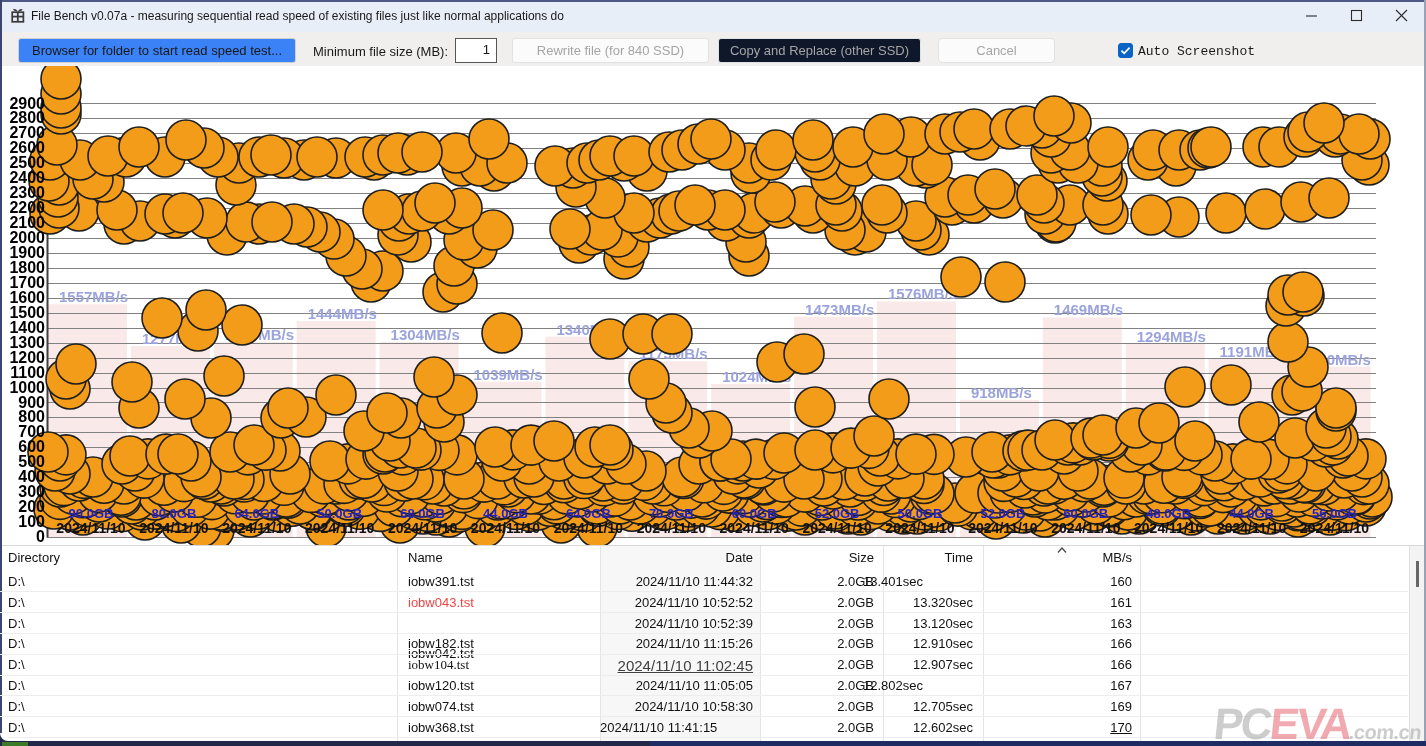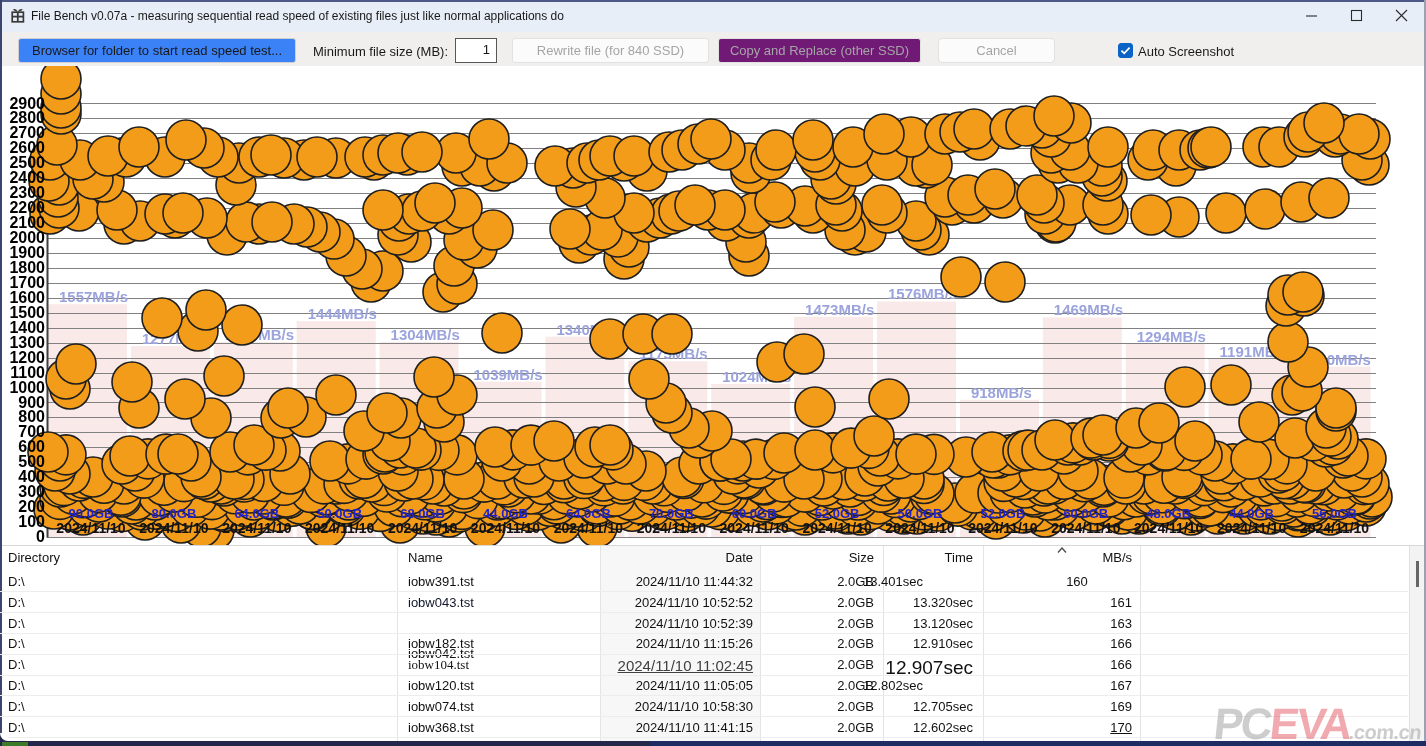--- a/index.html
+++ b/index.html
@@ -25,27 +25,27 @@
   <rect x="55.5" y="5.5" width="10" height="10" fill="none" stroke="#2b2b2b" stroke-width="1.1"></rect>
   <line x1="100" y1="5" x2="111" y2="16" stroke="#2b2b2b" stroke-width="1.1"></line>
   <line x1="111" y1="5" x2="100" y2="16" stroke="#2b2b2b" stroke-width="1.1"></line>
 </svg>
 
 <div class="abs" style="left:2px;top:32px;width:1422px;height:34px;background:#f0efee;"></div>
 <div class="abs" style="left:18px;top:38px;width:278px;height:25px;background:#3b82f6;border:1px solid #d0d0d0;border-radius:3px;font-size:13px;color:#191919;text-align:center;line-height:23px;">Browser for folder to start read speed test...</div>
 <div class="abs" style="left:313px;top:44px;font-size:13px;color:#191919;">Minimum file size (MB):</div>
 <div class="abs" style="left:455px;top:38px;width:42px;height:25px;background:#fff;border:1.5px solid #565656;font-size:13px;color:#191919;text-align:right;line-height:22px;padding-right:6px;">1</div>
 <div class="abs" style="left:512px;top:38px;width:197px;height:25px;background:#fbfbfb;border:1px solid #e2e2e2;border-radius:3px;font-size:13px;color:#a5a5a5;text-align:center;line-height:23px;">Rewrite file (for 840 SSD)</div>
-<div class="abs" style="left:718px;top:38px;width:203px;height:25px;background:#701a75;border:1px solid #e2e2e2;border-radius:3px;font-size:13px;color:#a5a5a5;text-align:center;line-height:23px;">Copy and Replace (other SSD)</div>
+<div class="abs" style="left:718px;top:38px;width:203px;height:25px;background:#0f172a;border:1px solid #e2e2e2;border-radius:3px;font-size:13px;color:#a5a5a5;text-align:center;line-height:23px;">Copy and Replace (other SSD)</div>
 <div class="abs" style="left:938px;top:38px;width:117px;height:25px;background:#fbfbfb;border:1px solid #e2e2e2;border-radius:4px;font-size:13px;color:#a5a5a5;text-align:center;line-height:23px;">Cancel</div>
 <svg class="abs" style="left:1118px;top:43px;" width="15" height="15" viewBox="0 0 15 15">
   <rect x="0.5" y="0.5" width="14" height="14" rx="2.5" fill="#0b63c5" stroke="#0b63c5"></rect>
   <path d="M 3.4 7.6 L 6.2 10.4 L 11.6 4.6" fill="none" stroke="#fff" stroke-width="1.7"></path>
 </svg>
-<div class="abs" style="left:1138px;top:44px;font-size:13px;color:#191919;">Auto Screenshot</div>
+<div class="abs" style="left:1138px;top:44px;font-size:13px;color:#191919;font-family:Liberation Mono, monospace;">Auto Screenshot</div>
 
 <div class="abs" style="left:0;top:66px;">
 <svg width="1426" height="480" viewBox="0 66 1426 480">
 <rect x="48.0" y="304.2" width="79.0" height="232.8" fill="#f9e9e9"></rect>
 <rect x="130.9" y="346.1" width="79.0" height="190.9" fill="#f9e9e9"></rect>
 <rect x="213.8" y="342.1" width="79.0" height="194.9" fill="#f9e9e9"></rect>
 <rect x="296.7" y="321.1" width="79.0" height="215.9" fill="#f9e9e9"></rect>
 <rect x="379.6" y="342.1" width="79.0" height="194.9" fill="#f9e9e9"></rect>
 <rect x="462.5" y="381.7" width="79.0" height="155.3" fill="#f9e9e9"></rect>
 <rect x="545.4" y="336.7" width="79.0" height="200.3" fill="#f9e9e9"></rect>
@@ -941,24 +941,24 @@
 <div style="position:absolute;left:863px;top:550px;width:110px;text-align:right;font-size:13px;color:#111;">Time</div>
 <div style="position:absolute;left:1022px;top:550px;width:110px;text-align:right;font-size:13px;color:#111;">MB/s</div>
 <svg style="position:absolute;left:1056px;top:546px;" width="12" height="8" viewBox="0 0 12 8">
     <path d="M2 6.5 L6 2 L10 6.5" fill="none" stroke="#4a4a4a" stroke-width="1.3"></path>
   </svg>
 <div style="position:absolute;left:8px;top:574.0px;font-size:13px;color:#111;">D:\</div>
 <div style="position:absolute;left:408px;top:574.0px;font-size:13px;color:#111;">iobw391.tst</div>
 <div style="position:absolute;left:600px;top:574.0px;width:153px;text-align:right;font-size:13px;color:#111;">2024/11/10 11:44:32</div>
 <div style="position:absolute;left:760px;top:574.0px;width:114px;text-align:right;font-size:13px;color:#111;">2.0GB</div>
 <div style="position:absolute;left:863px;top:574.0px;width:110px;text-align:left;font-size:13px;color:#111;">13.401sec</div>
-<div style="position:absolute;left:1022px;top:574.0px;width:110px;text-align:center;font-size:13px;color:#111;">160</div>
+<div style="position:absolute;left:1022px;top:574.0px;width:110px;text-align:right;font-size:13px;color:#111;">160</div>
 <div style="position:absolute;left:0px;top:591.3px;width:1408px;height:1px;background:#ededed;"></div>
 <div style="position:absolute;left:8px;top:594.8px;font-size:13px;color:#111;">D:\</div>
-<div style="position:absolute;left:408px;top:594.8px;font-size:13px;color:#0f172a;">iobw043.tst</div>
+<div style="position:absolute;left:408px;top:594.8px;font-size:13px;color:#ef4444;">iobw043.tst</div>
 <div style="position:absolute;left:600px;top:594.8px;width:153px;text-align:right;font-size:13px;color:#111;">2024/11/10 10:52:52</div>
 <div style="position:absolute;left:760px;top:594.8px;width:114px;text-align:right;font-size:13px;color:#111;">2.0GB</div>
 <div style="position:absolute;left:863px;top:594.8px;width:110px;text-align:right;font-size:13px;color:#111;">13.320sec</div>
 <div style="position:absolute;left:1022px;top:594.8px;width:110px;text-align:right;font-size:13px;color:#111;">161</div>
 <div style="position:absolute;left:0px;top:612.1px;width:1408px;height:1px;background:#ededed;"></div>
 <div style="position:absolute;left:8px;top:615.6px;font-size:13px;color:#111;">D:\</div>
 <div style="position:absolute;left:408px;top:615.6px;font-size:13px;color:#111;margin-top:30px;">iobw042.tst</div>
 <div style="position:absolute;left:600px;top:615.6px;width:153px;text-align:right;font-size:13px;color:#111;">2024/11/10 10:52:39</div>
 <div style="position:absolute;left:760px;top:615.6px;width:114px;text-align:right;font-size:13px;color:#111;">2.0GB</div>
 <div style="position:absolute;left:863px;top:615.6px;width:110px;text-align:right;font-size:13px;color:#111;">13.120sec</div>
@@ -968,40 +968,40 @@
 <div style="position:absolute;left:408px;top:636.4px;font-size:13px;color:#111;">iobw182.tst</div>
 <div style="position:absolute;left:600px;top:636.4px;width:153px;text-align:right;font-size:13px;color:#111;">2024/11/10 11:15:26</div>
 <div style="position:absolute;left:760px;top:636.4px;width:114px;text-align:right;font-size:13px;color:#111;">2.0GB</div>
 <div style="position:absolute;left:863px;top:636.4px;width:110px;text-align:right;font-size:13px;color:#111;">12.910sec</div>
 <div style="position:absolute;left:1022px;top:636.4px;width:110px;text-align:right;font-size:13px;color:#111;">166</div>
 <div style="position:absolute;left:0px;top:653.7px;width:1408px;height:1px;background:#ededed;"></div>
 <div style="position:absolute;left:8px;top:657.2px;font-size:13px;color:#111;">D:\</div>
 <div style="position:absolute;left:408px;top:657.2px;font-size:13px;color:#111;font-family:Liberation Serif, serif;">iobw104.tst</div>
 <div style="position:absolute;left:600px;top:657.2px;width:153px;text-align:right;font-size:15px;color:#404040;text-decoration:underline;">2024/11/10 11:02:45</div>
 <div style="position:absolute;left:760px;top:657.2px;width:114px;text-align:right;font-size:13px;color:#111;">2.0GB</div>
-<div style="position:absolute;left:863px;top:657.2px;width:110px;text-align:right;font-size:19px;color:#111;">12.907sec</div>
+<div style="position:absolute;left:863px;top:657.2px;width:110px;text-align:right;font-size:13px;color:#111;">12.907sec</div>
 <div style="position:absolute;left:1022px;top:657.2px;width:110px;text-align:right;font-size:13px;color:#111;">166</div>
 <div style="position:absolute;left:0px;top:674.5px;width:1408px;height:1px;background:#ededed;"></div>
 <div style="position:absolute;left:8px;top:678.0px;font-size:13px;color:#111;">D:\</div>
 <div style="position:absolute;left:408px;top:678.0px;font-size:13px;color:#111;">iobw120.tst</div>
 <div style="position:absolute;left:600px;top:678.0px;width:153px;text-align:right;font-size:13px;color:#111;">2024/11/10 11:05:05</div>
 <div style="position:absolute;left:760px;top:678.0px;width:114px;text-align:right;font-size:13px;color:#111;">2.0GB</div>
 <div style="position:absolute;left:863px;top:678.0px;width:110px;text-align:left;font-size:13px;color:#111;">12.802sec</div>
 <div style="position:absolute;left:1022px;top:678.0px;width:110px;text-align:right;font-size:13px;color:#111;">167</div>
 <div style="position:absolute;left:0px;top:695.3px;width:1408px;height:1px;background:#ededed;"></div>
 <div style="position:absolute;left:8px;top:698.8px;font-size:13px;color:#111;">D:\</div>
 <div style="position:absolute;left:408px;top:698.8px;font-size:13px;color:#111;">iobw074.tst</div>
 <div style="position:absolute;left:600px;top:698.8px;width:153px;text-align:right;font-size:13px;color:#111;">2024/11/10 10:58:30</div>
 <div style="position:absolute;left:760px;top:698.8px;width:114px;text-align:right;font-size:13px;color:#111;">2.0GB</div>
 <div style="position:absolute;left:863px;top:698.8px;width:110px;text-align:right;font-size:13px;color:#111;">12.705sec</div>
 <div style="position:absolute;left:1022px;top:698.8px;width:110px;text-align:right;font-size:13px;color:#111;">169</div>
 <div style="position:absolute;left:0px;top:716.1px;width:1408px;height:1px;background:#ededed;"></div>
 <div style="position:absolute;left:8px;top:719.6px;font-size:13px;color:#111;">D:\</div>
 <div style="position:absolute;left:408px;top:719.6px;font-size:13px;color:#111;">iobw368.tst</div>
-<div style="position:absolute;left:600px;top:719.6px;width:153px;text-align:right;font-size:13px;color:#111;">2024/11/10 11:41:15</div>
+<div style="position:absolute;left:600px;top:719.6px;width:153px;text-align:left;font-size:13px;color:#111;">2024/11/10 11:41:15</div>
 <div style="position:absolute;left:760px;top:719.6px;width:114px;text-align:right;font-size:13px;color:#111;">2.0GB</div>
 <div style="position:absolute;left:863px;top:719.6px;width:110px;text-align:right;font-size:13px;color:#111;">12.602sec</div>
 <div style="position:absolute;left:1022px;top:719.6px;width:110px;text-align:right;font-size:13px;color:#111;text-decoration:underline;">170</div>
 <div style="position:absolute;left:0px;top:736.9px;width:1408px;height:1px;background:#ededed;"></div>
 <div style="position:absolute;left:8px;top:740.4px;font-size:13px;color:#111;">D:\</div>
 <div style="position:absolute;left:408px;top:740.4px;font-size:13px;color:#111;">iobw233.tst</div>
 <div style="position:absolute;left:600px;top:740.4px;width:153px;text-align:right;font-size:13px;color:#111;">2024/11/10 11:22:40</div>
 <div style="position:absolute;left:760px;top:740.4px;width:114px;text-align:right;font-size:13px;color:#111;">2.0GB</div>
 <div style="position:absolute;left:863px;top:740.4px;width:110px;text-align:right;font-size:13px;color:#111;">12.544sec</div>
 <div style="position:absolute;left:1022px;top:740.4px;width:110px;text-align:right;font-size:13px;color:#111;">171</div>

